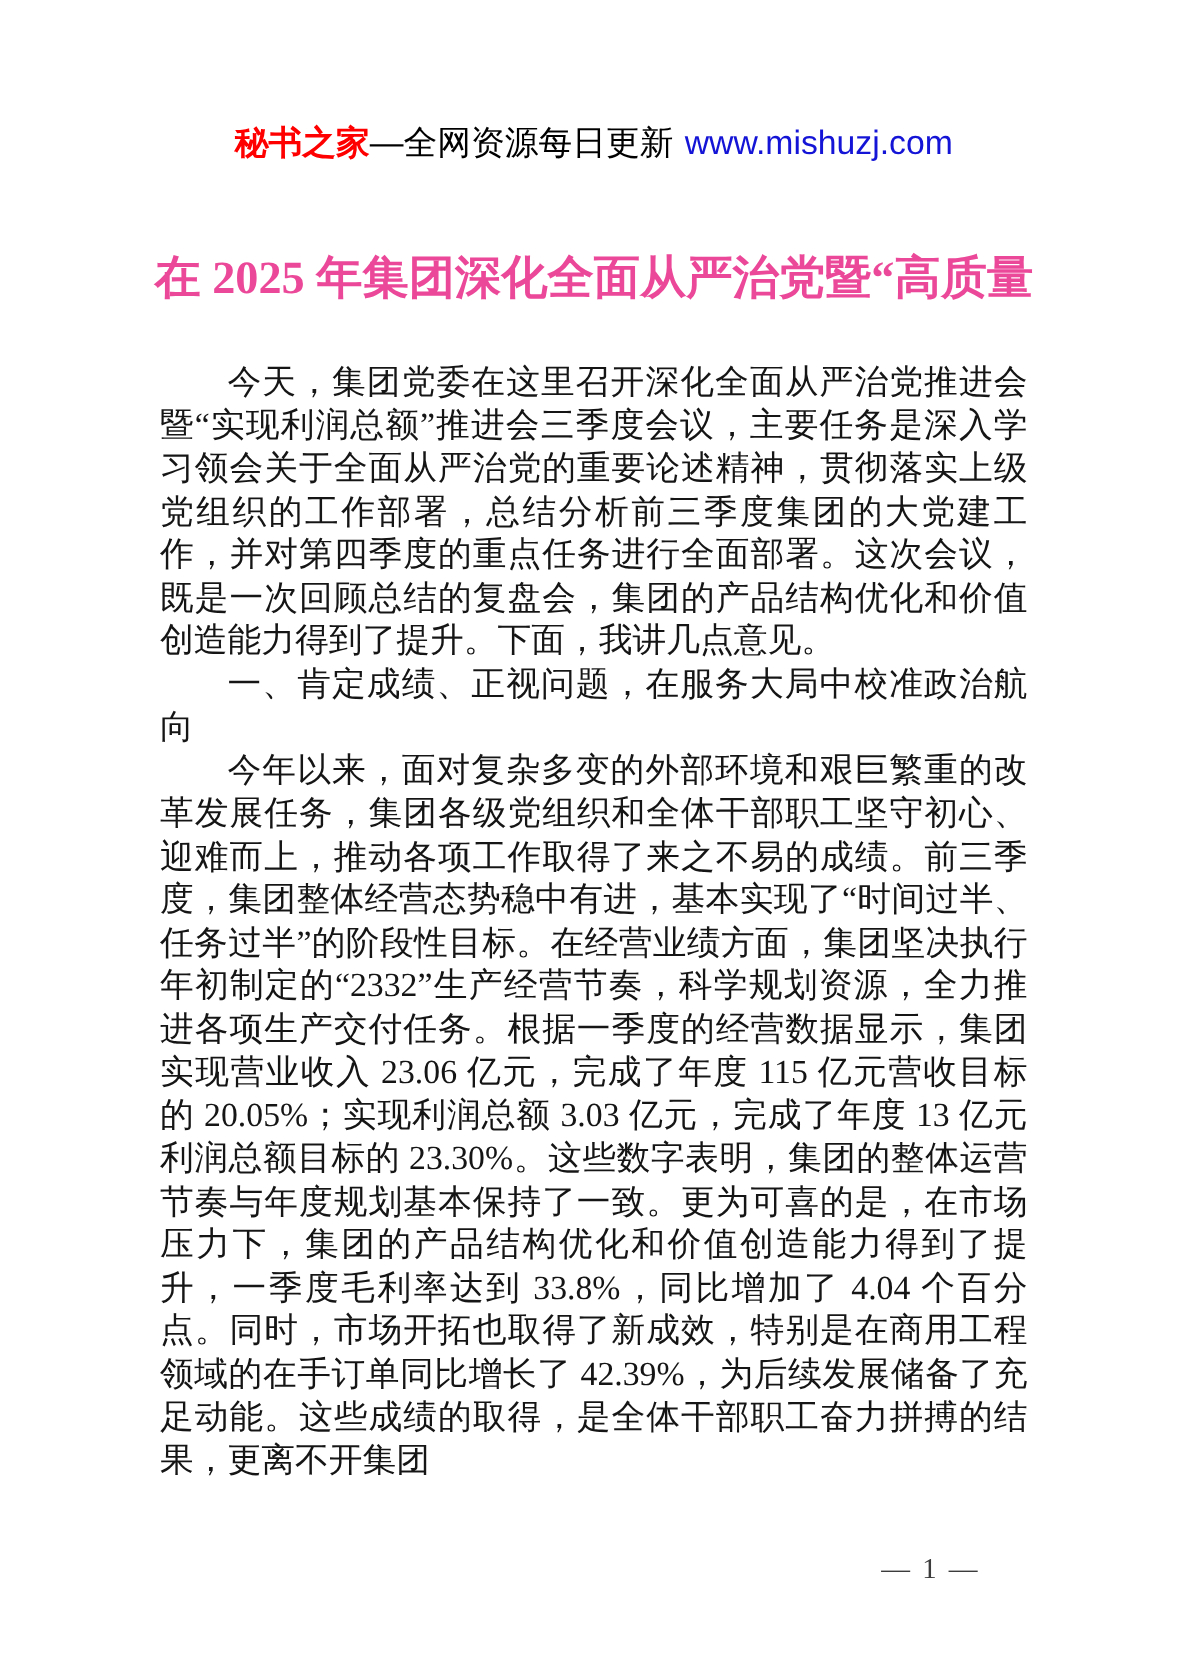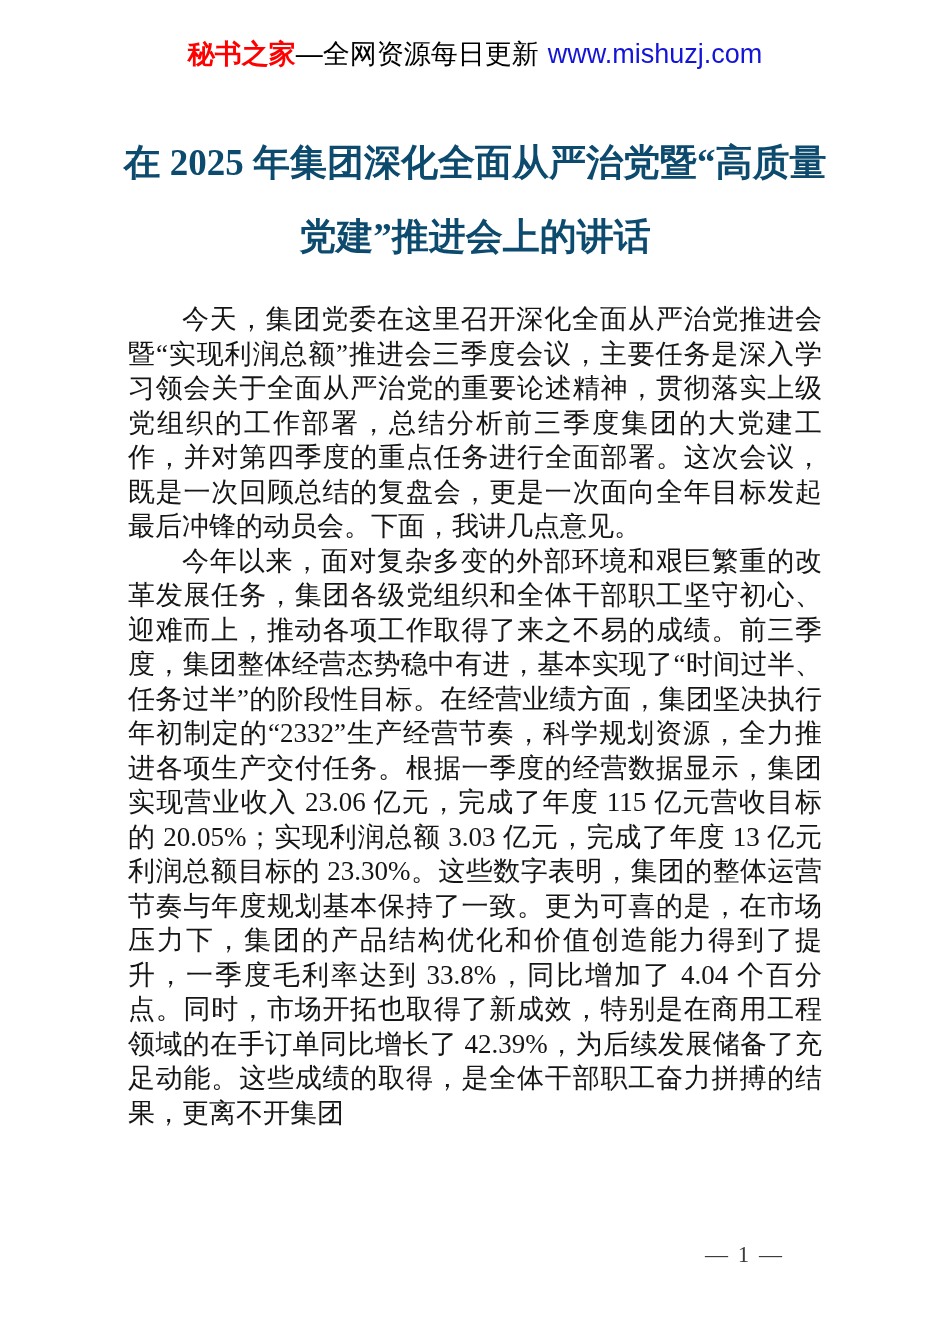--- a/index.html
+++ b/index.html
@@ -8,39 +8,39 @@
     width: 950px;
     height: 1344px;
     background: #ffffff;
     overflow: hidden;
     font-family: "Liberation Serif", "DejaVu Serif", sans-serif;
     color: #141414;
   }
 
   
   .header {
-    padding-top: 36px;
+    padding-top: 96px;
     text-align: center;
     font-size: 27px;
     line-height: 36px;
     font-family: "Liberation Sans", "DejaVu Sans", sans-serif;
     white-space: nowrap;
   }
   .site-name { color: #ff0000; font-weight: bold; }
   .tagline   { color: #000000; }
   .url       { color: #1414d7; margin-left: 9px; }
 
   
   .title {
     margin-top: 54px;
     text-align: center;
     font-size: 37px;
     line-height: 74px;
     font-weight: bold;
-    color: #0c4a6e;
+    color: #ec4899;
   }
 
   
   .body-text {
     margin: 28px 128px 0 128px;
     font-size: 27px;
     line-height: 34.5px;
     text-align: justify;
     color: #151515;
   }
@@ -61,21 +61,21 @@
 </style>
 </head>
 <body>
 
 <div class="header">
   <span class="site-name">秘书之家</span><span class="tagline">—全网资源每日更新</span><span class="url">www.mishuzj.com</span>
 </div>
 
 <div class="title">
   <div>在 2025 年集团深化全面从严治党暨“高质量</div>
-  <div>党建”推进会上的讲话</div>
 </div>
 
 <div class="body-text">
-    <p class="para indent"><span>今天，集团党委在这里召开深化全面从严治党推进会暨“实现利润总额”推进会三季度会议，主要任务是深入学习领会关于全面从严治党的重要论述精神，贯彻落实上级党组织的工作部署，总结分析前三季度集团的大党建工作，并对</span><span class="bold">第四</span><span>季度的重点任务进行全面部署。这次会议，既是一次回顾总结的复盘会，更是一次面向全年目标发起最后冲锋的动员会。下面，我讲几点意见。</span></p>
+    <p class="para indent"><span>今天，集团党委在这里召开深化全面从严治党推进会暨“实现利润总额”推进会三季度会议，主要任务是深入学习领会关于全面从严治党的重要论述精神，贯彻落实上级党组织的工作部署，总结分析前三季度集团的大党建工作，并对</span><span class="bold">第四</span><span>季度的重点任务进行全面部署。这次会议，既是一次回顾总结的复盘会，集团的产品结构优化和价值创造能力得到了提升。下面，我讲几点意见。</span></p>
+    <p class="para indent"><span>一、肯定成绩、正视问题，在服务大局中校准政治航向</span></p>
     <p class="para indent"><span>今年以来，面对复杂多变的外部环境和艰巨繁重的改革发展任务，集团各级党组织和全体干部职工坚守初心、迎难而上，推动各项工作取得了来之不易的成绩。前三季度，集团整体经营态势稳中有进，基本实现了“时间过半、任务过半”的阶段性目标。在经营业绩方面，集团坚决执行年初制定的“2332”生产经营节奏，科学规划资源，全力推进各项生产交付任务。根据一季度的经营数据显示，集团实现营业收入 23.06 亿元，完成了年度 115 亿元营收目标的 20.05%；实现利润总额 3.03 亿元，完成了年度 13 亿元利润总额目标的 23.30%。这些数字表明，集团的整体运营节奏与年度规划基本保持了一致。更为可喜的是，在市场压力下，集团的产品结构优化和价值创造能力得到了提升，一季度毛利率达到 33.8%，同比增加了 4.04 个百分点。同时，市场开拓也取得了新成效，特别是在商用工程领域的在手订单同比增长了 42.39%，为后续发展储备了充足动能。这些成绩的取得，是全体干部职工奋力拼搏的结果，更离不开集团</span></p>
   </div>
 
 <div class="footer">— 1 —</div>
 
 </body></html>

